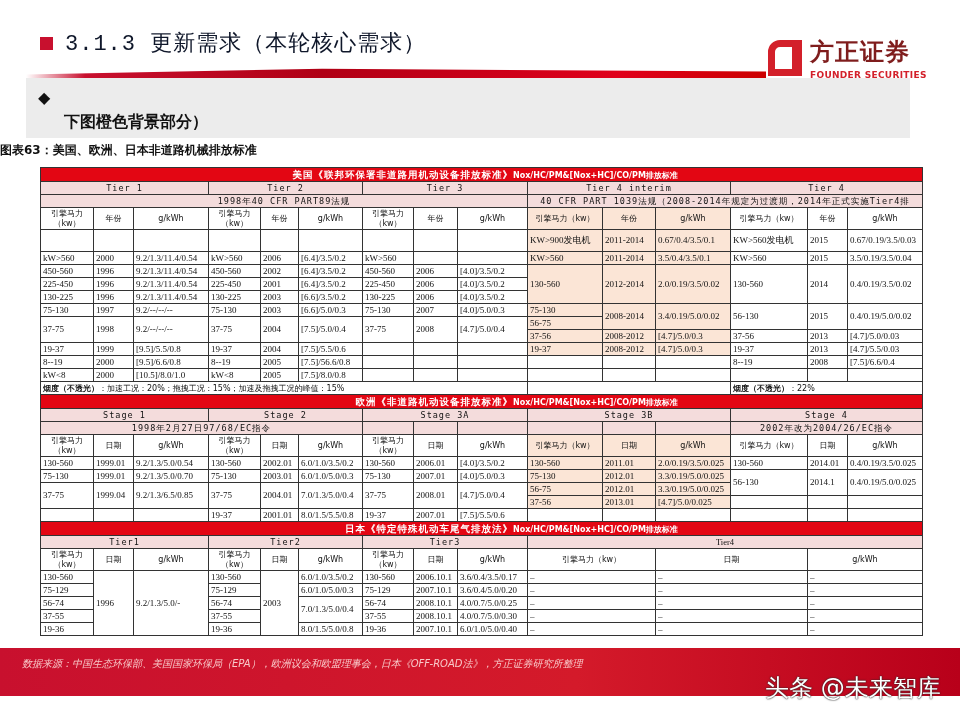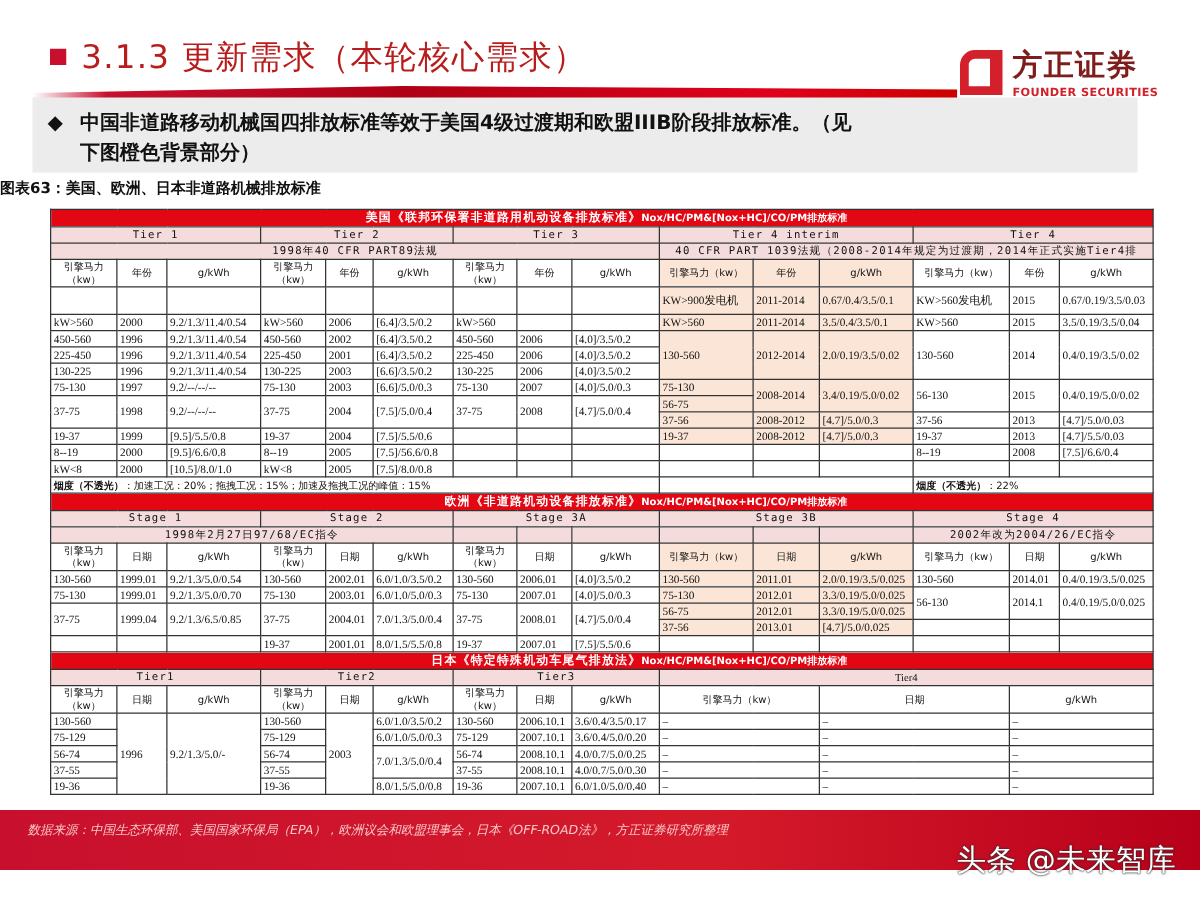--- a/index.html
+++ b/index.html
@@ -1,19 +1,19 @@
 <!DOCTYPE html>
 <html><head>
 <meta charset="utf-8">
 <style>
   * { box-sizing: border-box; margin: 0; padding: 0; }
   body { width: 960px; height: 720px; background: #fff; position: relative; overflow: hidden; font-family: "DejaVu Sans", sans-serif; }
   .title-bar { position: absolute; left: 40px; top: 28px; display: flex; align-items: center; }
   .title-square { width: 13px; height: 13px; background: #c8102e; margin-right: 12px; }
-  .title-text { font-size: 26px; color: #b91c1c; letter-spacing: 1px; }
+  .title-text { font-size: 22px; color: #0f172a; letter-spacing: 1px; font-family: Liberation Mono, monospace; }
   .swoosh { position: absolute; left: 26px; top: 66px; width: 740px; height: 14px;
     background: linear-gradient(90deg, #fff 0%, #c8102e 8%, #b00015 40%, #e0001b 80%, #c00 100%);
     clip-path: polygon(0 60%, 40% 20%, 100% 40%, 100% 100%, 0 100%); }
   .logo { position: absolute; left: 768px; top: 36px; width: 160px; height: 58px; }
   .logo-mark { position: absolute; left: 0; top: 4px; width: 34px; height: 36px; border: 7px solid #d3202a; border-right-width: 10px; border-top-left-radius: 12px; }
   .logo-cn { position: absolute; left: 42px; top: 0; font-size: 24px; font-weight: bold; color: #7f1d1d; letter-spacing: 1px; }
   .logo-en { position: absolute; left: 42px; top: 34px; font-size: 9px; font-weight: bold; color: #d3202a; letter-spacing: 0.3px; }
   .bullet-box { position: absolute; left: 26px; top: 78px; width: 884px; height: 60px; background: #ececec; padding: 8px 10px 0 12px; }
   .bullet-line { font-size: 16px; font-weight: bold; color: #111; line-height: 24px; display: flex; }
   .bullet-diamond { width: 26px; flex-shrink: 0; }
@@ -44,21 +44,20 @@
 <div class="swoosh"></div>
 <div class="logo">
   <div class="logo-mark"></div>
   <div class="logo-cn">方正证券</div>
   <div class="logo-en">FOUNDER SECURITIES</div>
 </div>
 
 <div class="bullet-box">
   <div class="bullet-line">
     <span class="bullet-diamond">◆</span>
-    <span>中国非道路移动机械国四排放标准等效于美国4级过渡期和欧盟IIIB阶段排放标准。（见</span>
   </div>
   <div class="bullet-line">
     <span class="bullet-diamond"></span>
     <span>下图橙色背景部分）</span>
   </div>
 </div>
 
 <div class="fig-title">图表63：美国、欧洲、日本非道路机械排放标准</div>
 
 <table class="tbl">

